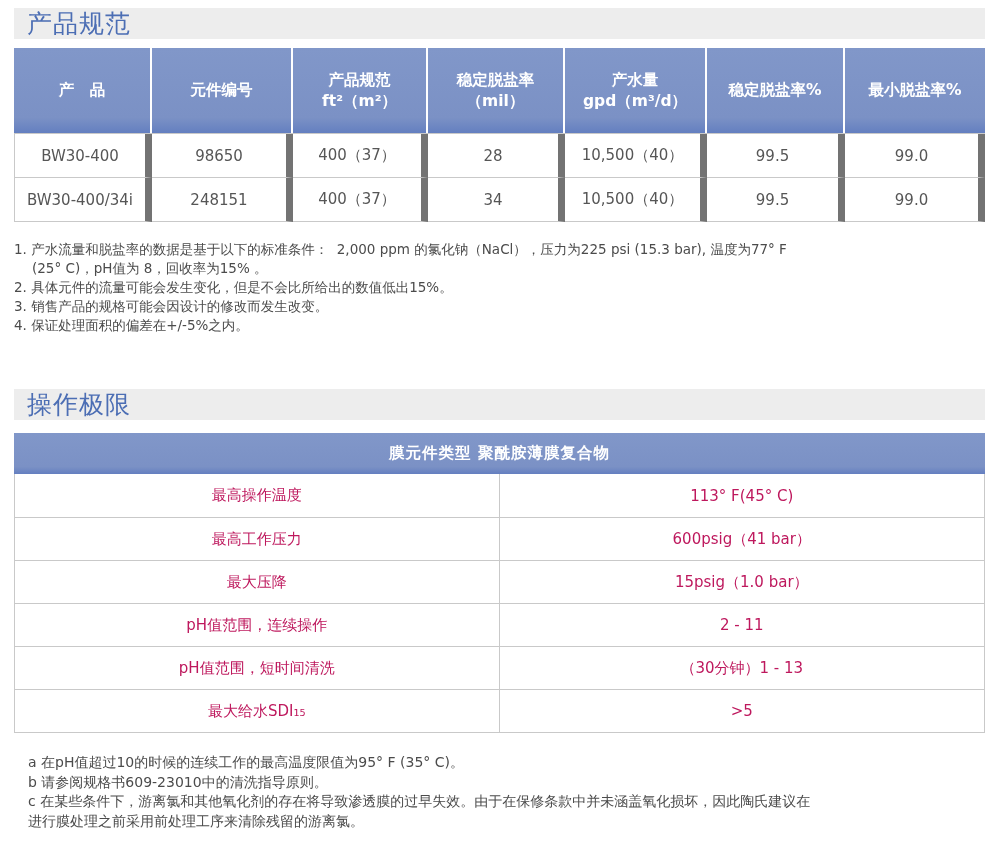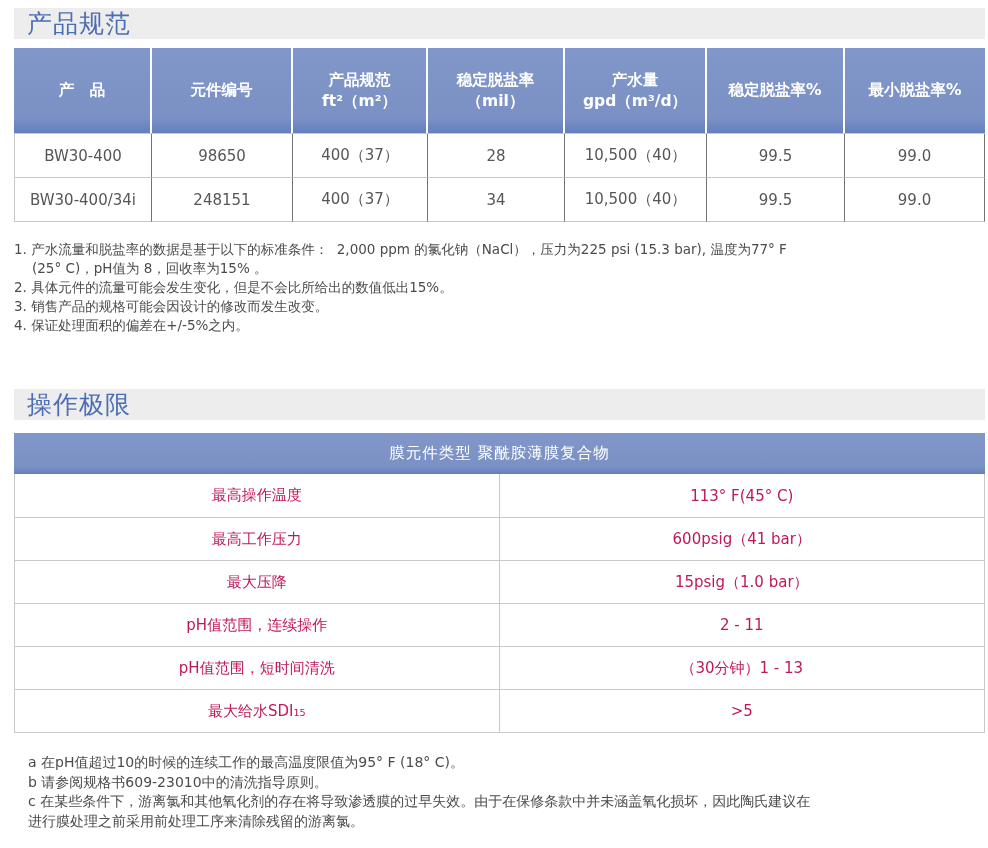--- a/index.html
+++ b/index.html
@@ -31,36 +31,36 @@
     color:#ffffff;font-size:15.5px;font-weight:700;line-height:1.35;text-align:center;
   }
   .spec-header .hcell:last-child{border-right:none;}
   .spec-body{border-left:1px solid #c9c9c9;border-top:1px solid #c9c9c9;}
   .spec-row{
     display:grid;
     grid-template-columns:137px 141px 135px 137px 142px 138px 140px;
   }
   .spec-row .cell{
     box-sizing:border-box;height:44px;
-    border-right:1px solid #737373;border-bottom:1px solid #c9c9c9;
+    border-right:7px solid #737373;border-bottom:1px solid #c9c9c9;
     display:flex;align-items:center;justify-content:center;
     font-size:15px;color:#565656;background:#ffffff;
   }
 
   
   .notes{margin-top:18px;font-size:13.5px;line-height:19px;color:#4b4b4b;}
   .note{white-space:pre-wrap;padding-left:18px;text-indent:-18px;}
 
   
   .limits-gap{margin-top:54px;}
   .limits-table{margin-top:13px;width:971px;}
   .limits-banner{
     height:41px;background:linear-gradient(#8197c9,#7b91c5 82%,#647fc0);
     display:flex;align-items:center;justify-content:center;
-    color:#ffffff;font-size:15.5px;font-weight:400;letter-spacing:1px;
+    color:#ffffff;font-size:15.5px;font-weight:700;letter-spacing:1px;
   }
   .limits-body{border:1px solid #c9c9c9;border-top:none;}
   .limit-row{display:grid;grid-template-columns:1fr 1fr;}
   .limit-row .lcell{
     box-sizing:border-box;height:43px;border-top:1px solid #c9c9c9;
     display:flex;align-items:center;justify-content:center;
     font-size:15px;color:#be185d;background:#ffffff;
   }
   .limit-row:first-child .lcell{border-top:none;}
   .limit-row .lcell.label{border-right:1px solid #c9c9c9;}
@@ -168,19 +168,19 @@
         <div class="lcell">（30分钟）1 - 13</div>
       </div>
       <div class="limit-row">
         <div class="lcell label">最大给水SDI₁₅</div>
         <div class="lcell">&gt;5</div>
       </div>
     </div>
   </div>
 
   <div class="footnotes">
-    <div class="fnote">a 在pH值超过10的时候的连续工作的最高温度限值为95° F (18° C)。</div>
+    <div class="fnote">a 在pH值超过10的时候的连续工作的最高温度限值为95° F (35° C)。</div>
     <div class="fnote">b 请参阅规格书609-23010中的清洗指导原则。</div>
     <div class="fnote">c 在某些条件下，游离氯和其他氧化剂的存在将导致渗透膜的过早失效。由于在保修条款中并未涵盖氧化损坏，因此陶氏建议在
 进行膜处理之前采用前处理工序来清除残留的游离氯。</div>
   </div>
 
 </div>
 
 </body></html>

